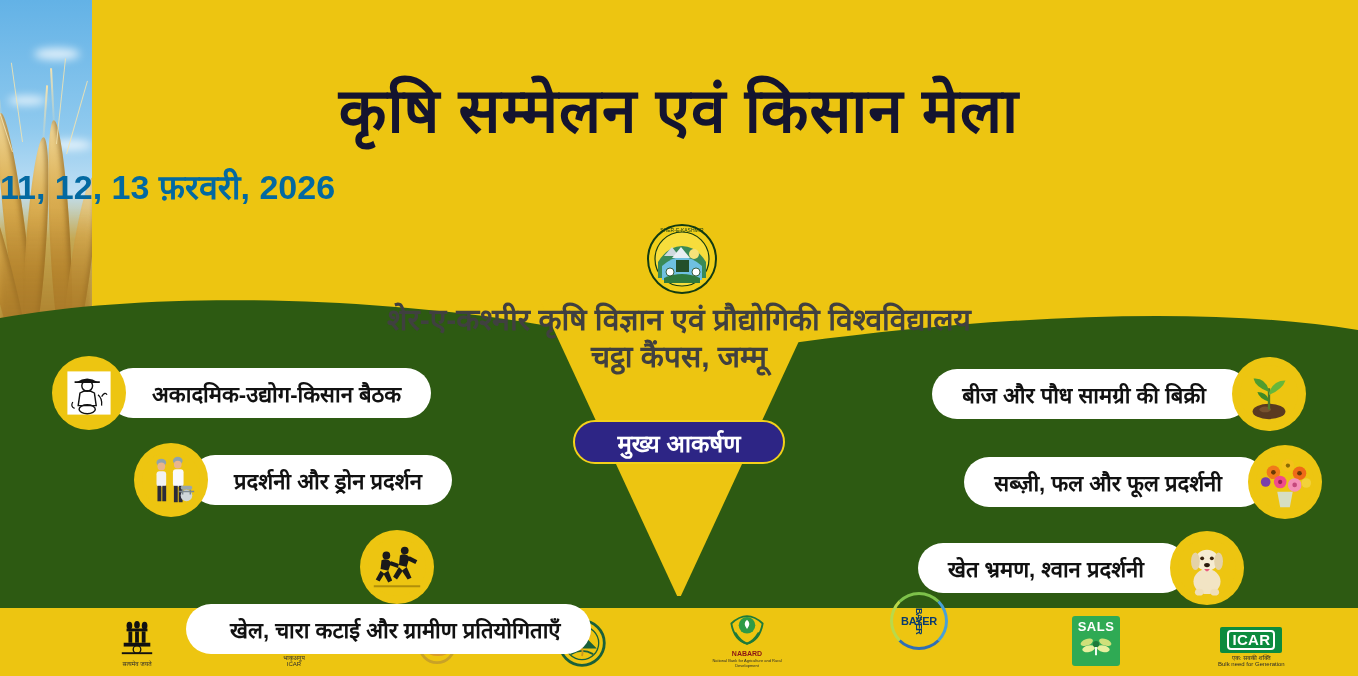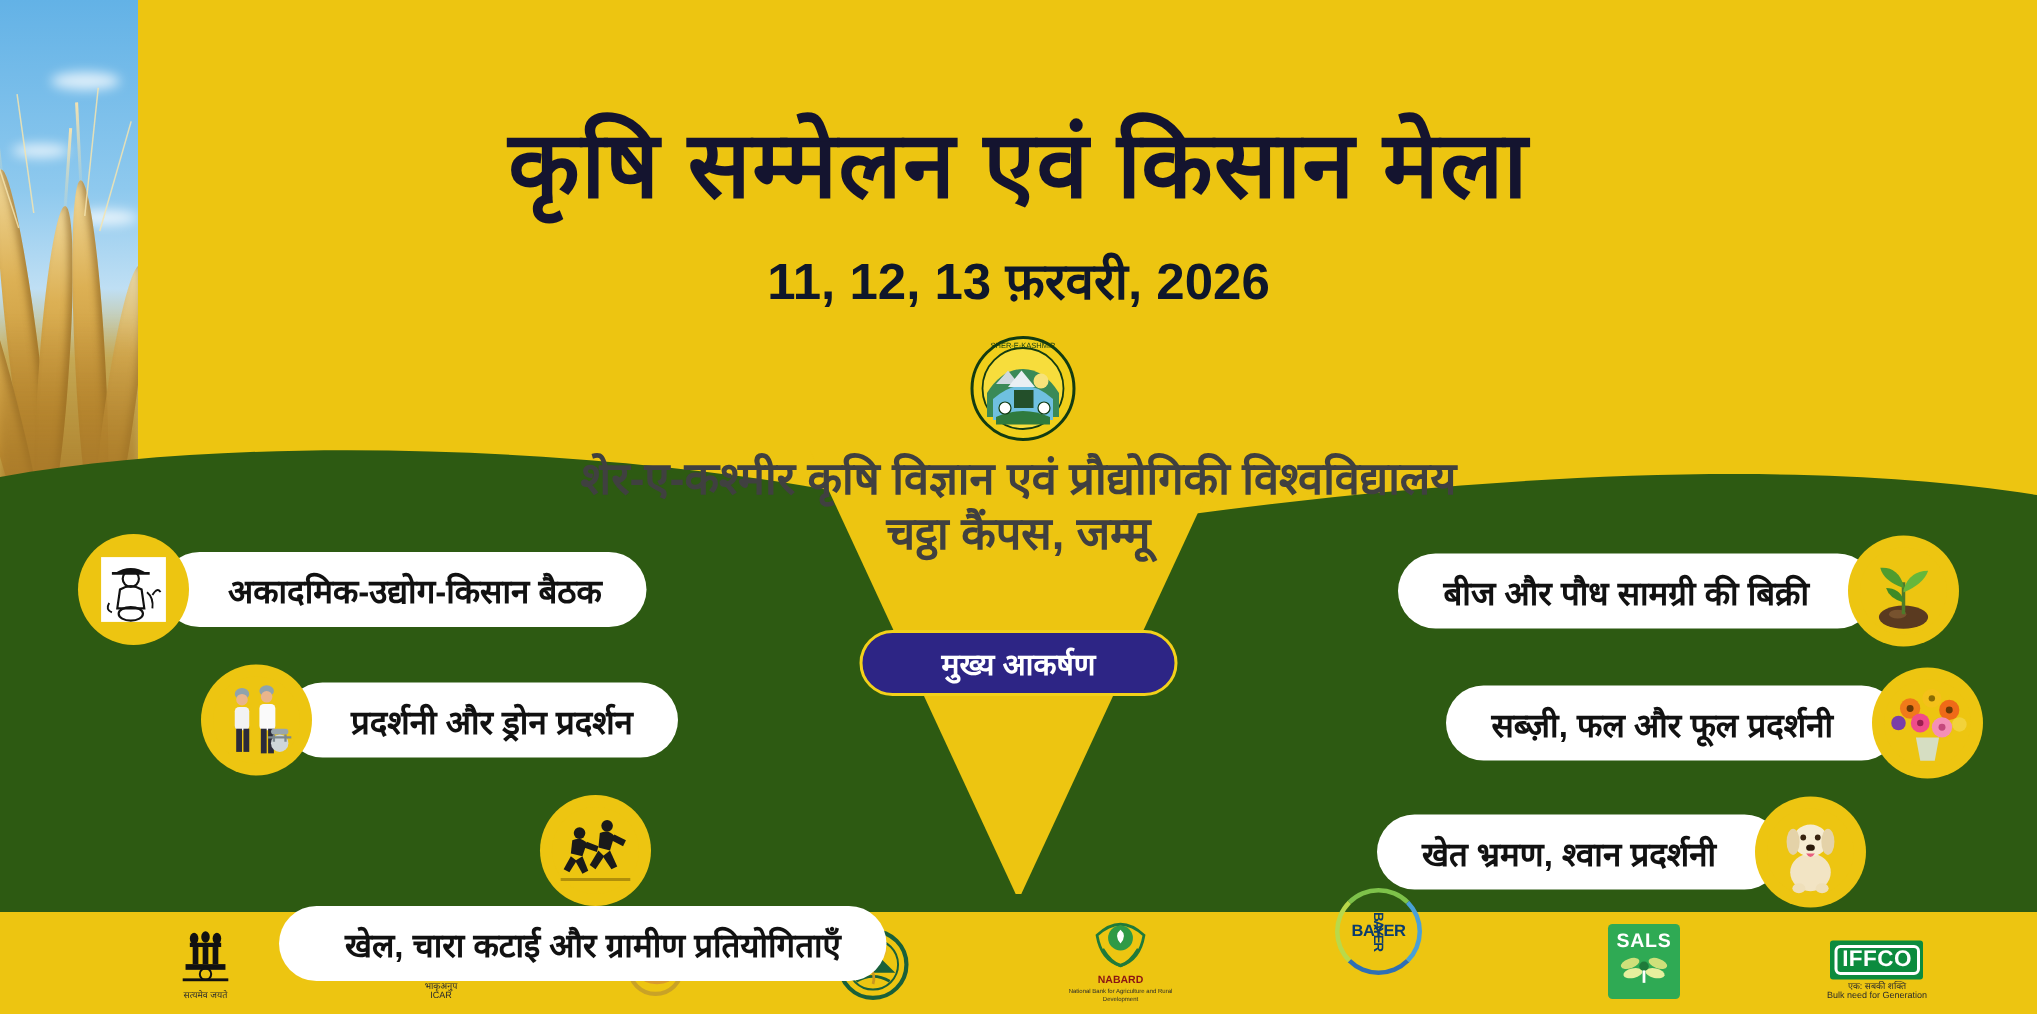--- a/index.html
+++ b/index.html
@@ -55,40 +55,40 @@
     font-size:30px;font-weight:bold;color:#111;letter-spacing:.2px;
     font-family:"Liberation Sans",sans-serif;
   }
   .title{
     position:absolute;left:0;right:0;top:78px;text-align:center;
     font-family:"Liberation Sans","DejaVu Sans",sans-serif;
     font-size:62px;font-weight:bold;color:#14142f;
     letter-spacing:1px;line-height:1.05;
   }
   .dates{
-    position:absolute;left:0;right:0;top:163px;text-align:center;
-    font-size:34px;font-weight:bold;color:#0f172a;
+    position:absolute;left:0;right:0;top:163px;text-align:left;
+    font-size:34px;font-weight:bold;color:#0369a1;
   }
   .univ{
     position:absolute;left:0;right:0;top:302px;text-align:center;
     font-size:30px;font-weight:bold;color:#404040;line-height:1.22;
   }
 
   
   .emblem{
     position:absolute;left:642px;top:222px;width:80px;height:74px;
   }
 
   
   .mainbadge{
     position:absolute;left:573px;top:420px;
     width:208px;height:40px;border-radius:22px;
     background:#2d2585;border:2px solid #f3d11a;
     display:flex;align-items:center;justify-content:center;
-    color:#ffffff;font-size:20px;font-weight:bold;
+    color:#ffffff;font-size:24px;font-weight:bold;
   }
 
   
   .feat{position:absolute;display:flex;align-items:center;}
   .feat.right{flex-direction:row-reverse;}
   .feat .circle{
     width:74px;height:74px;border-radius:50%;background:#edc511;
     display:flex;align-items:center;justify-content:center;
     flex:0 0 74px;position:relative;z-index:2;overflow:hidden;
   }
@@ -419,21 +419,21 @@
           <ellipse cx="12" cy="16" rx="7" ry="3.5" fill="#e7ef9e" transform="rotate(-12 12 16)"></ellipse>
           <ellipse cx="28" cy="16" rx="7" ry="3.5" fill="#e7ef9e" transform="rotate(12 28 16)"></ellipse>
           <circle cx="20" cy="11" r="3.4" fill="#1f7a3a"></circle>
           <path d="M19,14 h2 v9 h-2 Z" fill="#ffffff"></path>
         </svg>
       </div>
     </div>
 
     <div class="sponsor" style="left:1218px;">
       <div class="iffco-box">
-        <span class="t">IFFCO</span>
+        <span class="t">ICAR</span>
       </div>
       <div class="cap" style="white-space:pre-line;max-width:74px;">एक: सबकी शक्ति
 Bulk need for Generation</div>
     </div>
 
   </div>
 
 </div>
 
 </body></html>

